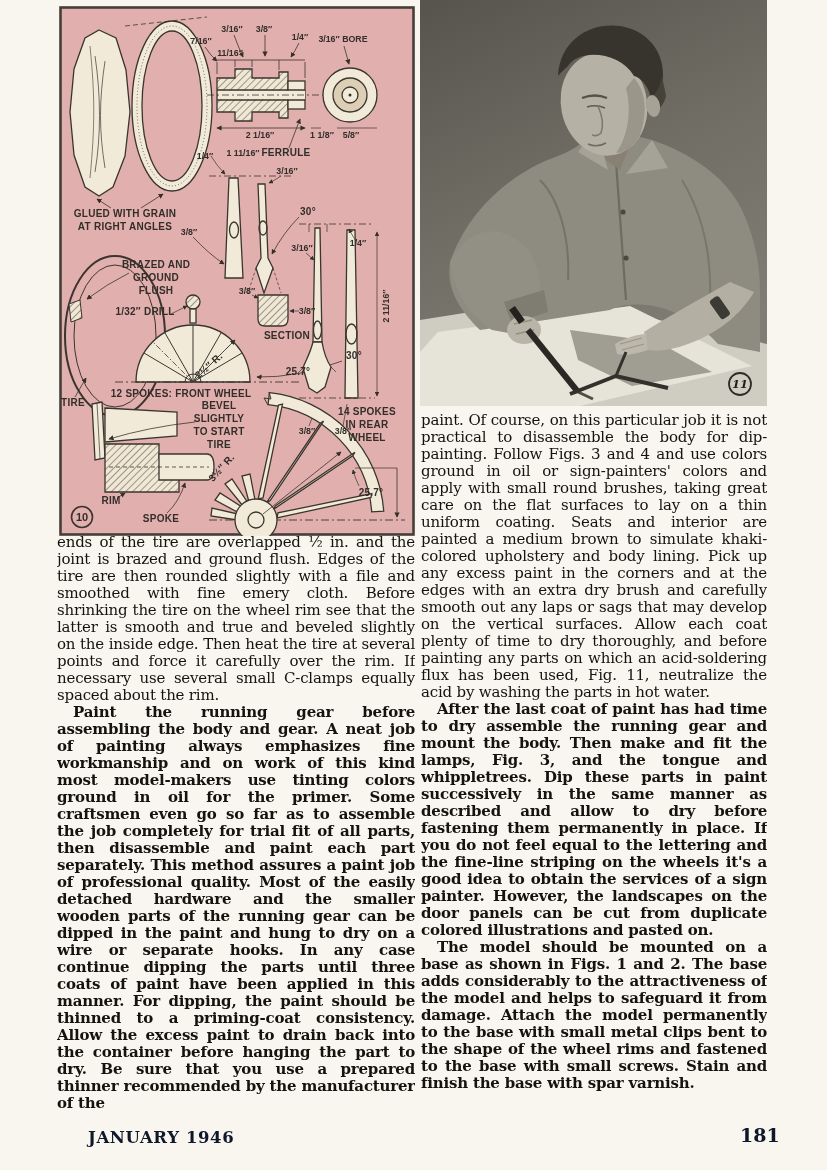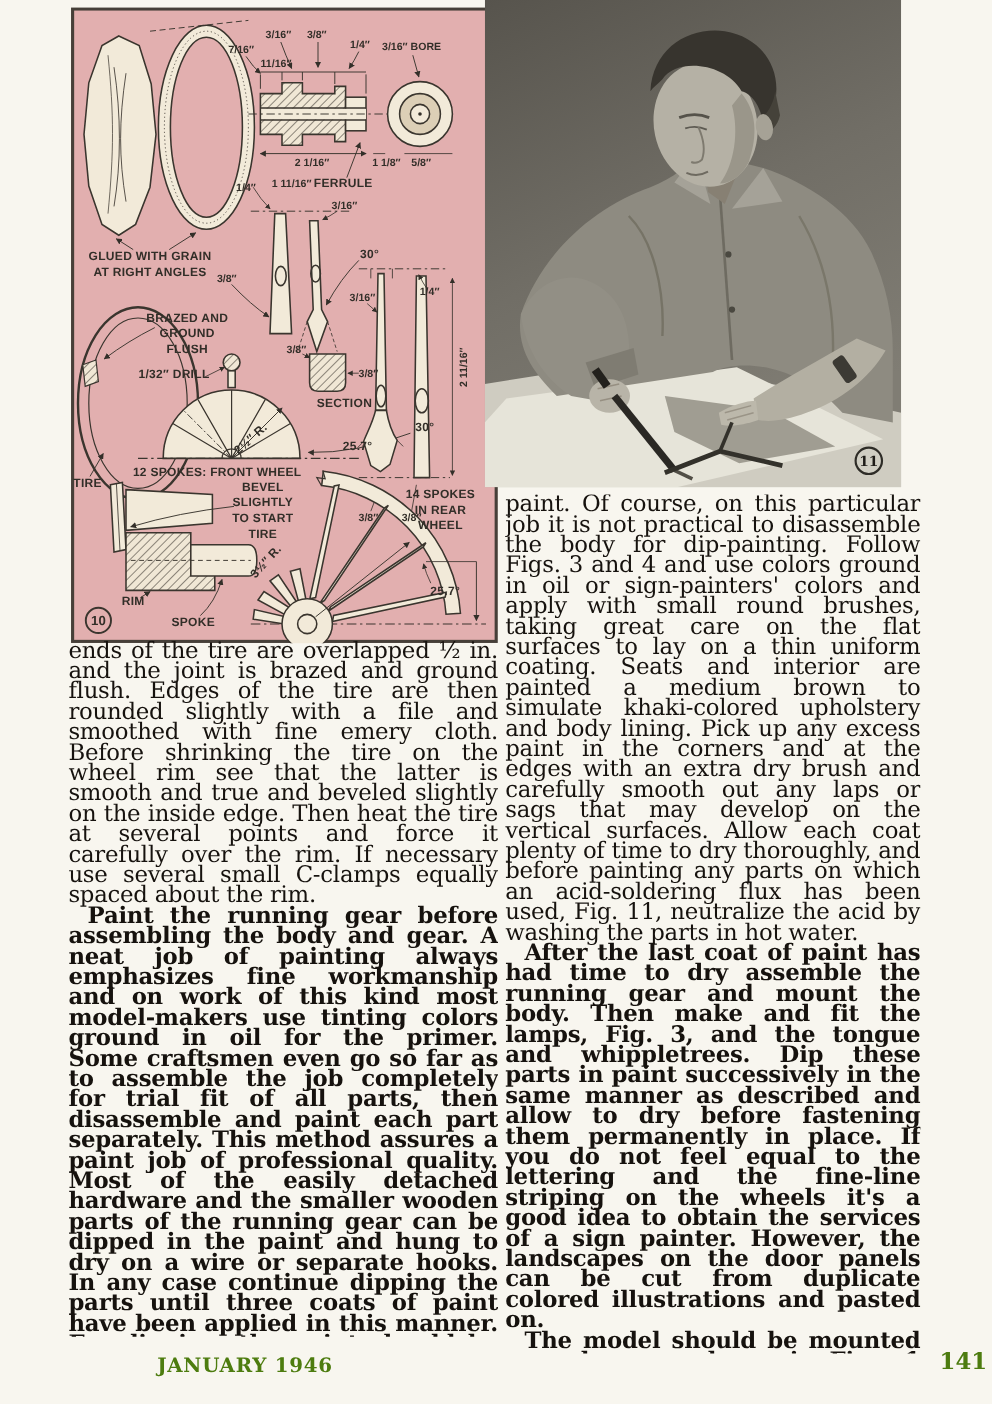--- a/index.html
+++ b/index.html
@@ -1,27 +1,27 @@
 <!DOCTYPE html>
 <html><head>
 <meta charset="utf-8">
 <style>
   html,body{margin:0;padding:0;background:#d9d9d6;}
   .page{position:relative;width:827px;height:1170px;background:#f8f6ef;overflow:hidden;
         font-family:"DejaVu Serif",serif;}
   .dg-panel{position:absolute;left:59px;top:6px;width:356px;height:530px;}
-  .photo{position:absolute;left:404px;top:0;width:396px;height:406px;}
+  .photo{position:absolute;left:420px;top:0;width:396px;height:406px;font-style:italic;}
   svg{display:block;}
-  .col{position:absolute;text-align:justify;color:#16120e;font-size:19px;line-height:17px;
+  .col{position:absolute;text-align:justify;color:#16120e;font-size:15px;line-height:17px;
        letter-spacing:-0.2px;overflow:hidden;font-weight:500;}
   .col p{margin:0;}
   .col p + p{text-indent:16px;font-weight:bold;}
   .col-left{left:57px;top:534px;width:358px;height:580px;}
   .col-right{left:421px;top:412px;width:346px;height:716px;}
-  .footer-item{position:absolute;font-weight:700;color:#4d7c0f;margin-left:43px;}
+  .footer-item{position:absolute;font-weight:700;color:#0f172a;}
   .f-left{left:88px;top:1128px;font-size:16.5px;letter-spacing:.6px;}
   .f-right{left:740px;top:1124px;font-size:19px;}
   .dg text{font-family:"Liberation Sans","DejaVu Sans",sans-serif;font-weight:bold;fill:#322e28;}
   .dg .lab{font-size:10px;letter-spacing:.25px;}
   .dg .dim{font-size:8.8px;}
   .dg .figno{font-size:11px;}
   .ph .figno{font-family:"DejaVu Serif",serif;font-weight:bold;font-size:11.5px;fill:#1e1c18;}
 </style>
 </head>
 <body>
@@ -272,15 +272,15 @@
     <p>Paint the running gear before assembling the body and gear. A neat job of painting always emphasizes fine workmanship and on work of this kind most model-makers use tinting colors ground in oil for the primer. Some craftsmen even go so far as to assemble the job completely for trial fit of all parts, then disassemble and paint each part separately. This method assures a paint job of professional quality. Most of the easily detached hardware and the smaller wooden parts of the running gear can be dipped in the paint and hung to dry on a wire or separate hooks. In any case continue dipping the parts until three coats of paint have been applied in this manner. For dipping, the paint should be thinned to a priming-coat consistency. Allow the excess paint to drain back into the container before hanging the part to dry. Be sure that you use a prepared thinner recommended by the manufacturer of the</p>
   </div>
 
   <div class="col col-right">
     <p>paint. Of course, on this particular job it is not practical to disassemble the body for dip-painting. Follow Figs. 3 and 4 and use colors ground in oil or sign-painters' colors and apply with small round brushes, taking great care on the flat surfaces to lay on a thin uniform coating. Seats and interior are painted a medium brown to simulate khaki-colored upholstery and body lining. Pick up any excess paint in the corners and at the edges with an extra dry brush and carefully smooth out any laps or sags that may develop on the vertical surfaces. Allow each coat plenty of time to dry thoroughly, and before painting any parts on which an acid-soldering flux has been used, Fig. 11, neutralize the acid by washing the parts in hot water.</p>
     <p>After the last coat of paint has had time to dry assemble the running gear and mount the body. Then make and fit the lamps, Fig. 3, and the tongue and whippletrees. Dip these parts in paint successively in the same manner as described and allow to dry before fastening them permanently in place. If you do not feel equal to the lettering and the fine-line striping on the wheels it's a good idea to obtain the services of a sign painter. However, the landscapes on the door panels can be cut from duplicate colored illustrations and pasted on.</p>
     <p>The model should be mounted on a base as shown in Figs. 1 and 2. The base adds considerably to the attractiveness of the model and helps to safeguard it from damage. Attach the model permanently to the base with small metal clips bent to the shape of the wheel rims and fastened to the base with small screws. Stain and finish the base with spar varnish.</p>
   </div>
 
   <div class="footer-item f-left">JANUARY 1946</div>
-  <div class="footer-item f-right">141</div>
+  <div class="footer-item f-right">181</div>
 
 </div>
 
 </body></html>

